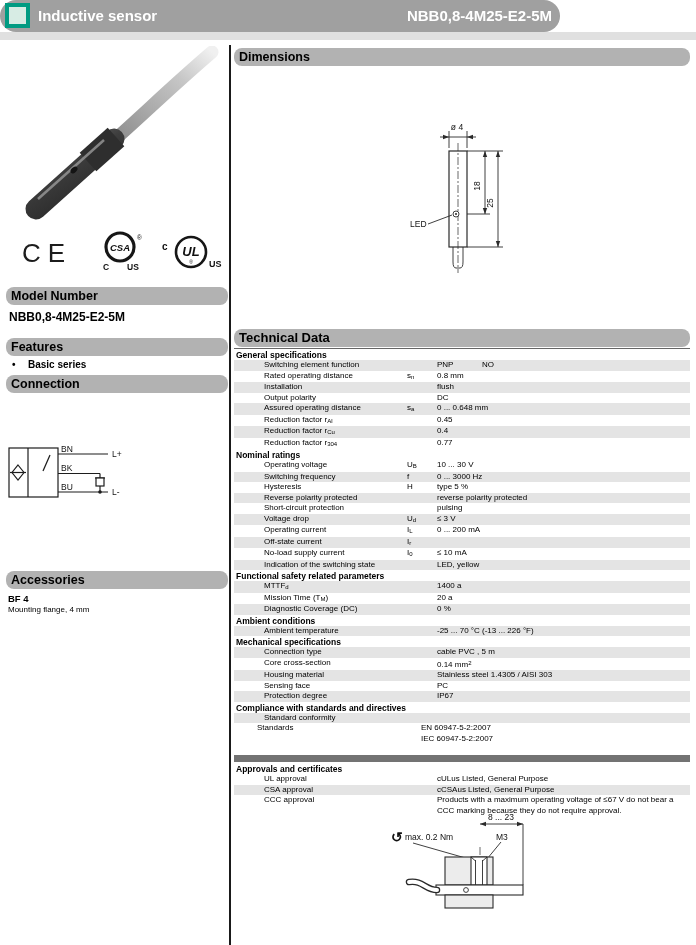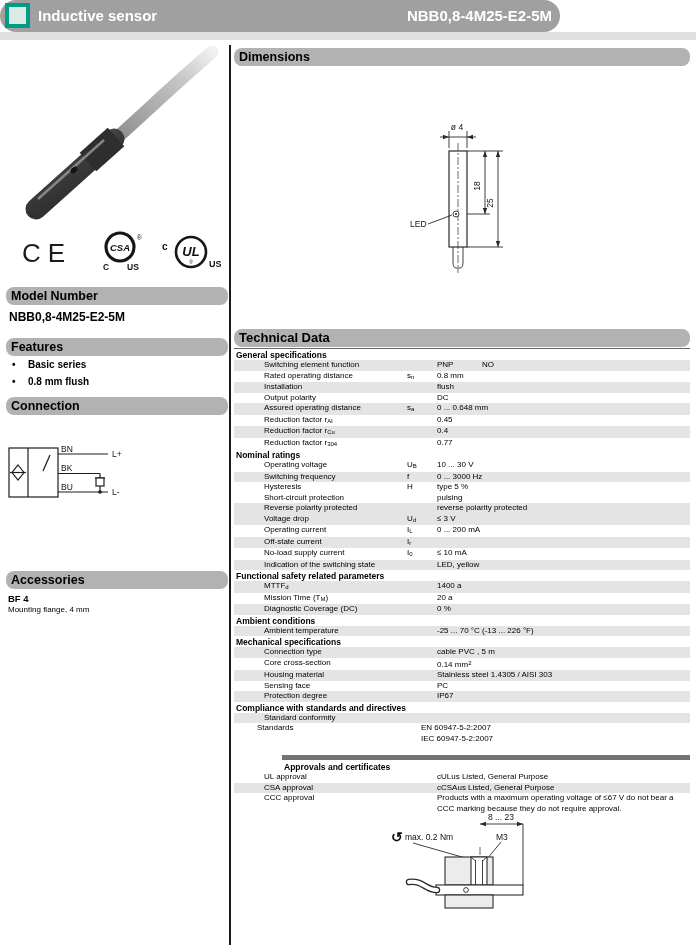--- a/index.html
+++ b/index.html
@@ -38,21 +38,21 @@
   .acc-name { position:absolute; left:8px; top:593px; font-size:9.5px; font-weight:bold; }
   .acc-desc { position:absolute; left:8px; top:605px; font-size:8px;text-align:center; }
 
   
   .dims-svg { position:absolute; left:400px; top:110px; }
   .torque-svg { position:absolute; left:383px; top:811px; }
 
   
   .tech-table { position:absolute; left:234px; top:348px; width:456px; border-top:1px solid #666; }
   .td-sec { font-size:8.5px; font-weight:bold; line-height:10px; padding:1px 0 0 2px; background:#fff; }
-  .td-sec.gap { margin-top:11px; border-top:5px solid #737373; padding-top:2px;margin-left:48px; }
+  .td-sec.gap { margin-top:11px; border-top:7px solid #737373; padding-top:2px; }
   .td-row { display:grid; grid-template-columns:143px 30px 1fr; padding-left:30px;
             font-size:8px; line-height:10.5px; min-height:10.5px; background:#fff; }
   .td-row.shade { background:#e4e4e4; }
   .td-row.ind2 { padding-left:23px; grid-template-columns:134px 30px 1fr; }
   .td-row sub, .td-sec sub { font-size:6px; vertical-align:-1px; }
   .td-row sup { font-size:6px; vertical-align:2px; }
   .td-row .v { display:inline-block; min-width:45px; }
 
   svg text { font-family:"Liberation Sans", sans-serif; fill:#111; }
 </style>
@@ -119,21 +119,21 @@
       <div class="feature-item">
         <span class="bullet">•</span>
         <span>Basic series</span>
       </div>
       <div class="feature-item">
         <span class="bullet">•</span>
         <span>0.8 mm flush</span>
       </div>
     </div>
 
-  <div class="bar bar-left" style="top:397px">Connection</div>
+  <div class="bar bar-left" style="top:375px">Connection</div>
   <div class="connection-svg">
     <svg width="220" height="75" viewBox="0 0 220 75">
       <g stroke="#1d1d1d" stroke-width="1.2" fill="none">
         <rect x="1" y="5" width="49" height="49" fill="#fff"></rect>
         <line x1="20" y1="5" x2="20" y2="54"></line>
         <path d="M10,22 L16,29.5 L10,37 L4,29.5 Z"></path>
         <line x1="2" y1="29.5" x2="18" y2="29.5"></line>
         <line x1="50" y1="11" x2="100" y2="11"></line>
         <line x1="50" y1="30.5" x2="92" y2="30.5"></line>
         <line x1="50" y1="49" x2="100" y2="49"></line>
@@ -263,32 +263,32 @@
           <div>0 ... 3000 Hz</div>
         </span>
       </div>
       <div class="td-row">
         <span>Hysteresis</span>
         <span>H</span>
         <span>
           <div>type 5  %</div>
         </span>
       </div>
+      <div class="td-row shade">
+        <span>Reverse polarity protected</span>
+        <span></span>
+        <span>
+          <div>reverse polarity protected</div>
+        </span>
+      </div>
       <div class="td-row">
         <span>Short-circuit protection</span>
         <span></span>
         <span>
           <div>pulsing</div>
-        </span>
-      </div>
-      <div class="td-row shade">
-        <span>Reverse polarity protected</span>
-        <span></span>
-        <span>
-          <div>reverse polarity protected</div>
         </span>
       </div>
       <div class="td-row shade">
         <span>Voltage drop</span>
         <span>U<sub>d</sub></span>
         <span>
           <div>≤ 3 V</div>
         </span>
       </div>
       <div class="td-row">

